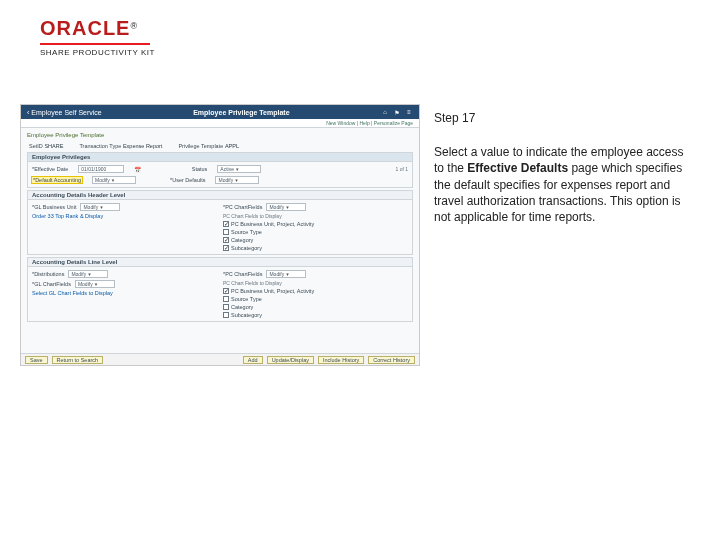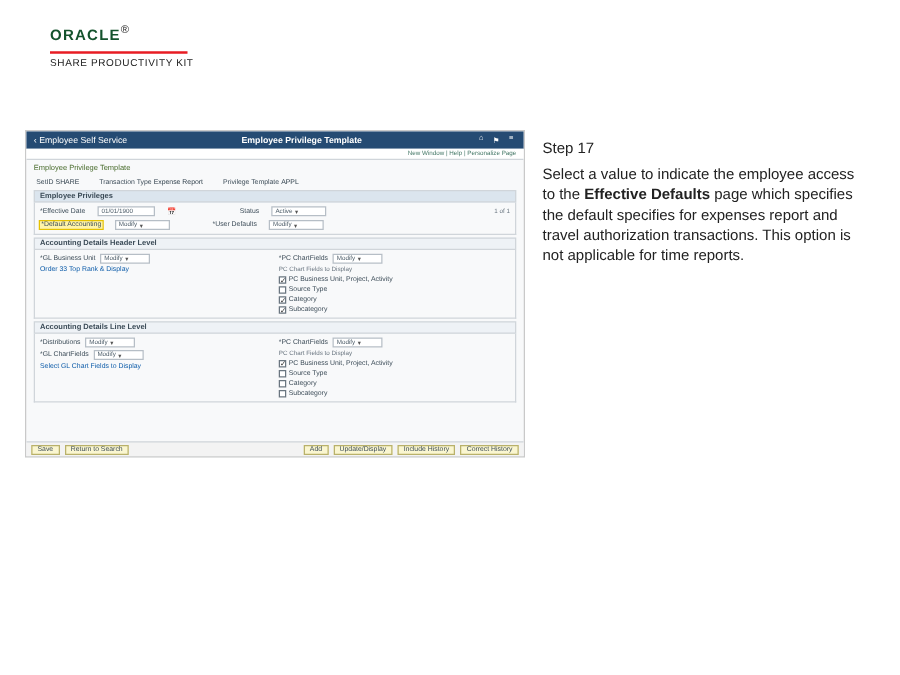--- a/index.html
+++ b/index.html
@@ -1,21 +1,21 @@
 <!DOCTYPE html>
 <html><head>
 <meta charset="utf-8">
 <style>
   * { box-sizing: border-box; margin: 0; padding: 0; }
   body { width: 720px; height: 540px; background: #fff; font-family: Arial, Helvetica, sans-serif; color: #222; position: relative; }
 
   
   .header { position: absolute; top: 18px; left: 40px; right: 40px; display: flex; justify-content: space-between; align-items: flex-start; }
   .logo-block { display: flex; flex-direction: column; }
-  .oracle-word { font-weight: 700; color: #14532d; font-size: 12px; letter-spacing: 1px; line-height: 1; }
+  .oracle-word { font-weight: 700; color: #b91c1c; font-size: 20px; letter-spacing: 1px; line-height: 1; }
   .reg { color: #222; font-size: 9px; vertical-align: super; }
   .logo-rule { width: 110px; border-top: 2px solid #e81c23; margin-top: 4px; }
   .upk { font-size: 8px; letter-spacing: 0.5px; color: #222; margin-top: 3px; }
   .doc-title { font-size: 14px; color: #222; }
 
   
   .shot { position: absolute; top: 104px; left: 20px; width: 400px; height: 262px; border: 1px solid #c9c9c9; font-size: 6px; color: #4a5a66; background: #f8f9fa; overflow: hidden; }
   .shot .navbar { background: #254b73; color: #fff; height: 14px; display: flex; align-items: center; padding: 0 6px; gap: 8px; }
   .shot .navbar .back { font-size: 7px; display: flex; align-items: center; gap: 2px; }
   .shot .navbar .nb-title { font-size: 7px; font-weight: 700; flex: 1; text-align: center; }
@@ -43,21 +43,21 @@
   .shot .thin { font-size: 5px; color: #6a7680; }
 
   .shot .hilite { background: #fff4a8; outline: 1px solid #e6c200; padding: 0 1px; }
 
   .shot .footer { position: absolute; bottom: 0; left: 0; right: 0; height: 12px; background: #f3f3f3; border-top: 1px solid #d0d5da; display: flex; align-items: center; gap: 4px; padding: 0 4px; }
   .shot .btn { border: 1px solid #b9b16a; background: #faf6d0; padding: 0 4px; height: 8px; display: inline-flex; align-items: center; font-size: 5.5px; color: #3b4b57; }
   .shot .spacer { flex: 1; }
 
   
   .instr { position: absolute; top: 110px; left: 434px; width: 250px; font-size: 12px; color: #222; line-height: 1.35; }
-  .instr .step { margin-bottom: 5px; }
+  .instr .step { margin-bottom: 18px; }
   .instr b { font-weight: 700; }
 </style>
 </head>
 <body>
 
 <div class="header">
   <div class="logo-block">
     <div>
       <span class="oracle-word">ORACLE</span><span class="reg">®</span>
     </div>

